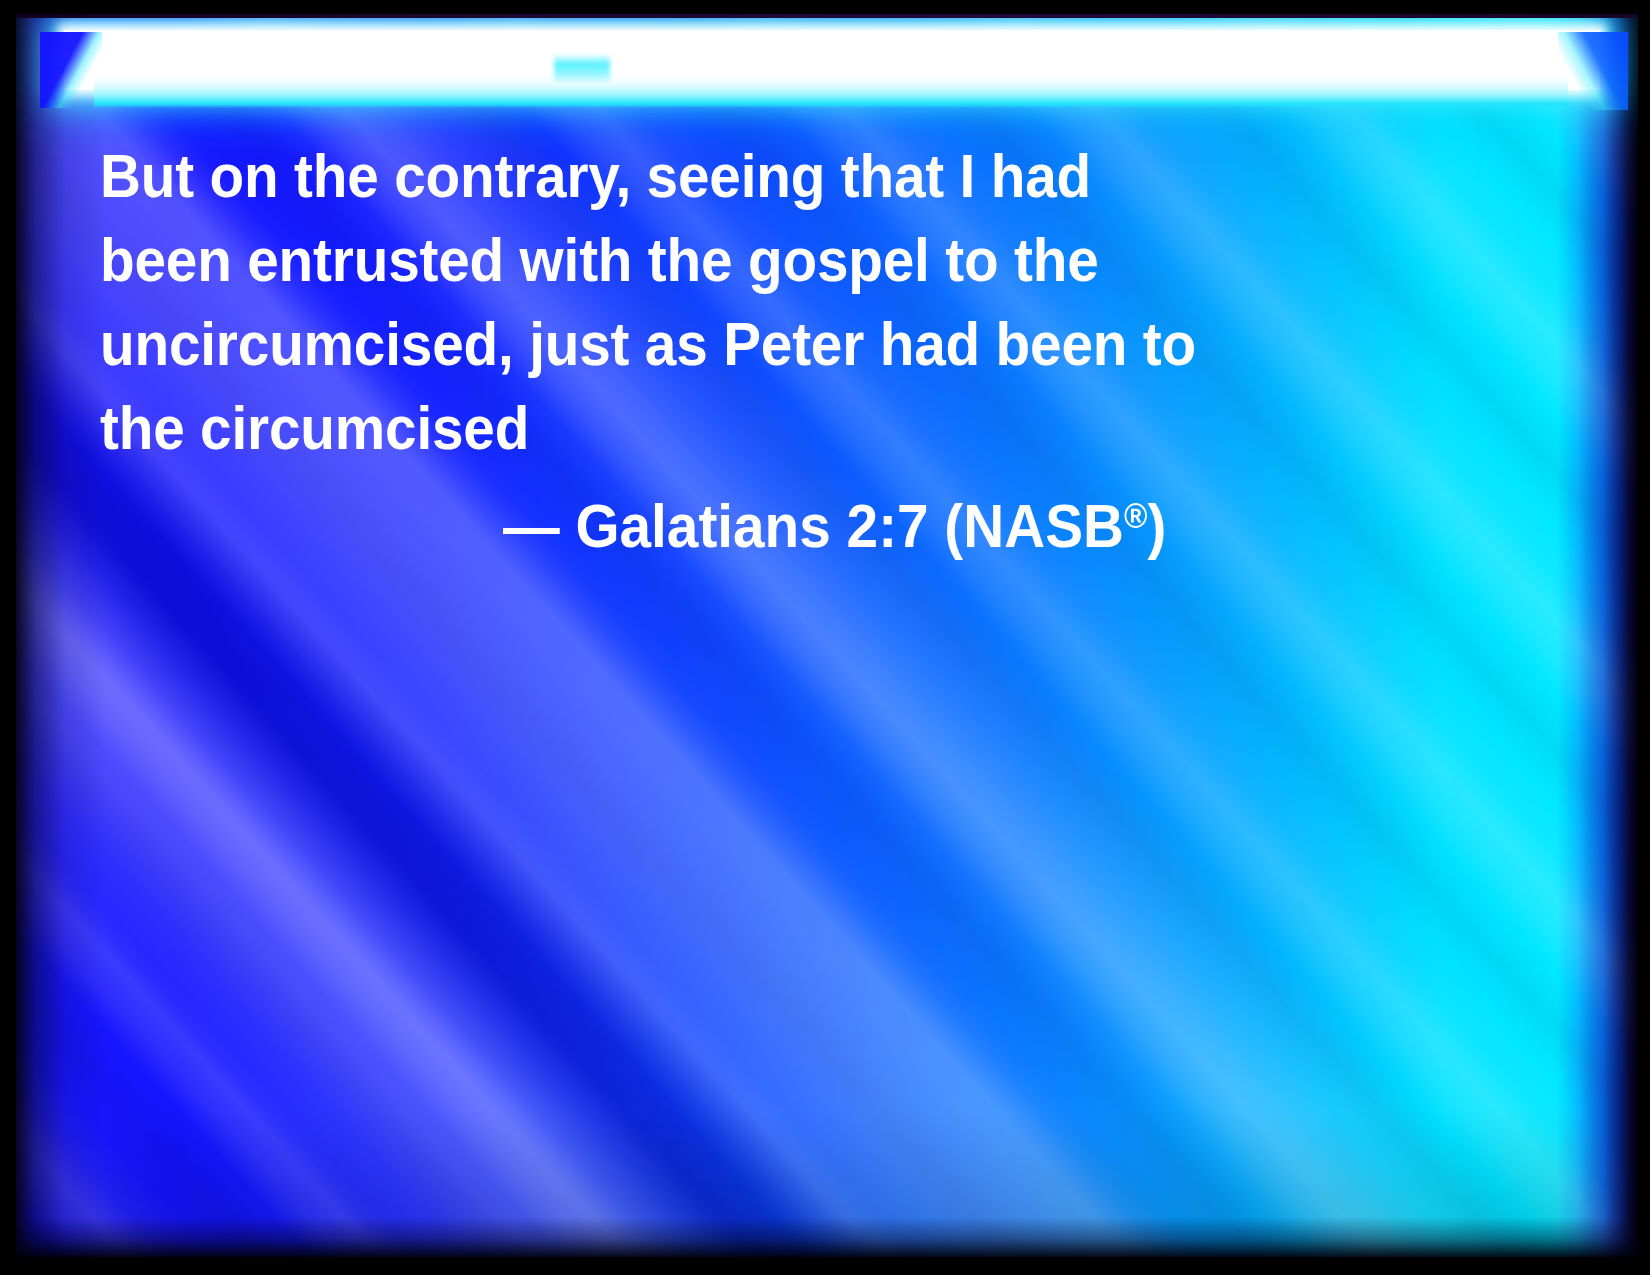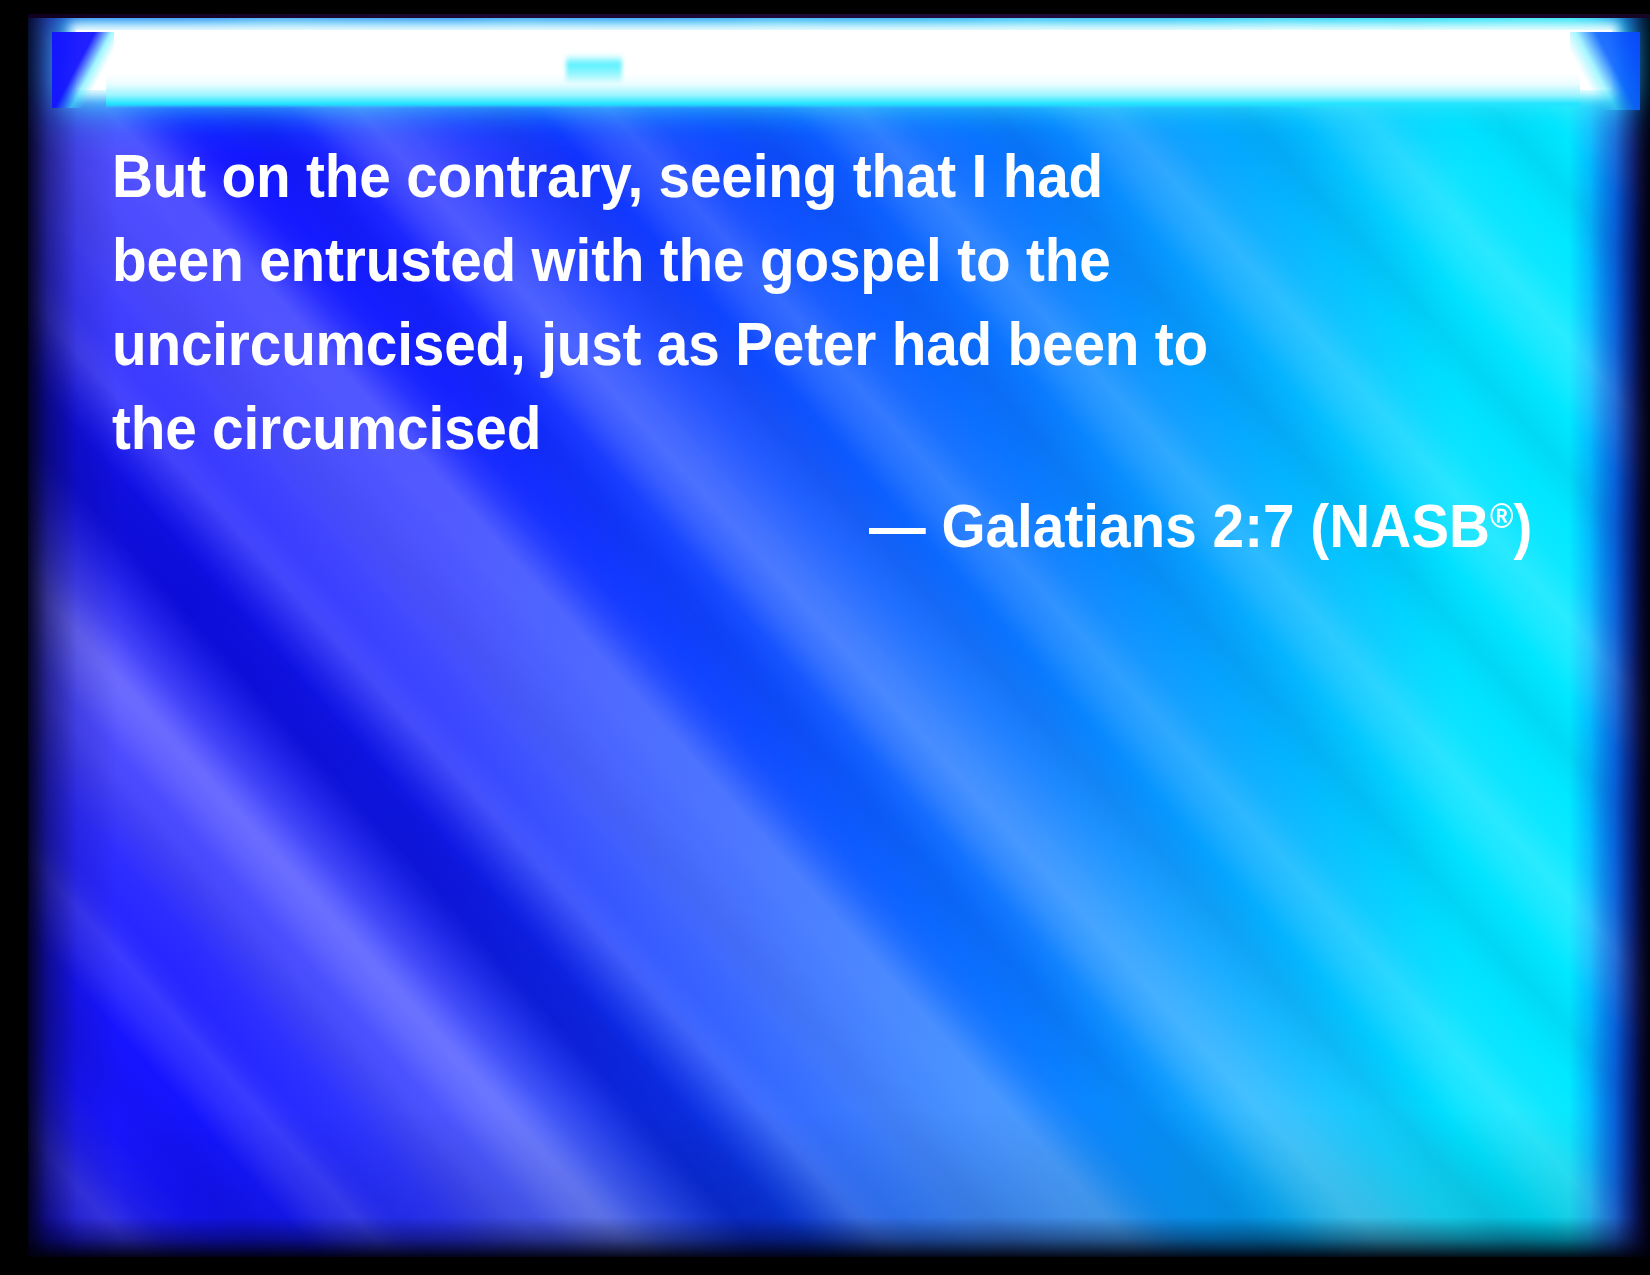--- a/index.html
+++ b/index.html
@@ -13,21 +13,21 @@
     width: 1650px;
     height: 1275px;
     background: #000000;
     overflow: hidden;
     font-family: "Liberation Sans", "DejaVu Sans", sans-serif;
   }
 
   
   #panel {
     position: absolute;
-    left: 28px;
+    left: 16px;
     top: 14px;
     width: 1622px;
     height: 1243px;
     overflow: hidden;
   }
 
   
   .layer-base {
     position: absolute;
     inset: 0;
@@ -235,21 +235,21 @@
     letter-spacing: -0.2px;
     transform: scaleX(0.93);
     transform-origin: left center;
     white-space: nowrap;
   }
   #attribution {
     position: absolute;
     left: 84px;
     top: 460px;
     width: 1420px;
-    text-align: right;
+    text-align: center;
     color: #ffffff;
     font-size: 61px;
     font-weight: bold;
     line-height: 84px;
     white-space: nowrap;
   }
   #attribution .attr-inner {
     display: inline-block;
     transform: scaleX(0.93);
     transform-origin: right center;

